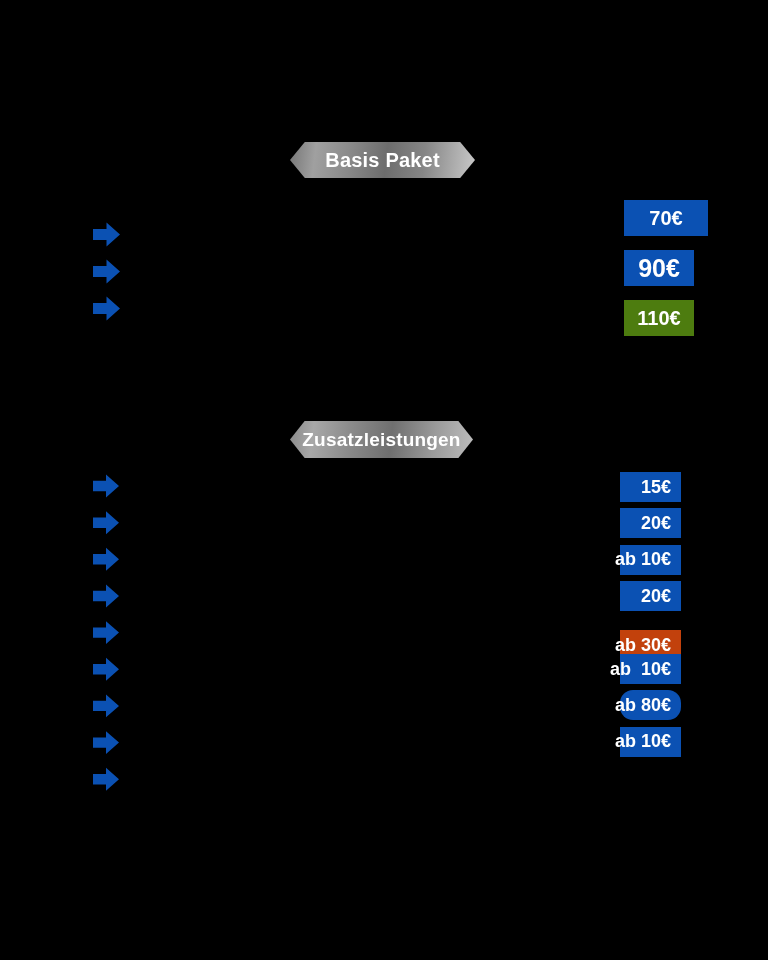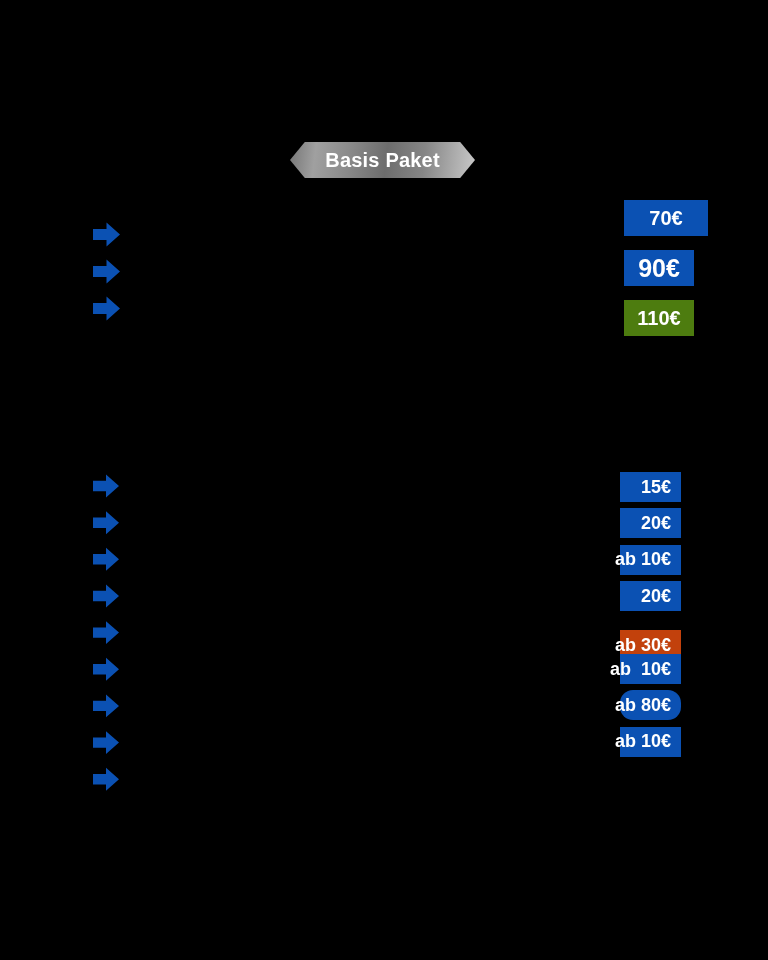--- a/index.html
+++ b/index.html
@@ -61,20 +61,23 @@
 
   <div id="rows-section-0">
       <div class="arrow" style="left: 93px; top: 221px; width: 27px; height: 27px; background: rgb(11, 81, 179);"></div>
       <div class="badge center" style="left: 624px; top: 200px; width: 84px; height: 36px; font-size: 20px; background: rgb(11, 81, 179);">70€</div>
       <div class="arrow" style="left: 93px; top: 258px; width: 27px; height: 27px; background: rgb(11, 81, 179);"></div>
       <div class="badge center" style="left: 624px; top: 250px; width: 70px; height: 36px; font-size: 25px; background: rgb(11, 81, 179);">90€</div>
       <div class="arrow" style="left: 93px; top: 295px; width: 27px; height: 27px; background: rgb(11, 81, 179);"></div>
       <div class="badge center" style="left: 624px; top: 300px; width: 70px; height: 36px; font-size: 20px; background: #4d7c0f;">110€</div>
     </div>
 
+  <div class="pill grad2" style="left:290px; top:421px; width:183px; height:37px; font-size:19px;">
+    <span>Zusatzleistungen</span>
+  </div>
 
   <div id="rows-section-1">
       <div class="arrow" style="left: 93px; top: 473px; width: 26px; height: 26px; background: rgb(11, 81, 179);"></div>
       <div class="badge right" style="left: 620px; top: 472px; width: 61px; height: 30px; font-size: 18px; background: rgb(11, 81, 179);">15€</div>
       <div class="arrow" style="left: 93px; top: 509.7px; width: 26px; height: 26px; background: rgb(11, 81, 179);"></div>
       <div class="badge right" style="left: 620px; top: 508.4px; width: 61px; height: 30px; font-size: 18px; background: rgb(11, 81, 179);">20€</div>
       <div class="arrow" style="left: 93px; top: 546.3px; width: 26px; height: 26px; background: rgb(11, 81, 179);"></div>
       <div class="badge right" style="left: 620px; top: 544.8px; width: 61px; height: 30px; font-size: 18px; background: rgb(11, 81, 179);">ab 10€</div>
       <div class="arrow" style="left: 93px; top: 583px; width: 26px; height: 26px; background: rgb(11, 81, 179);"></div>
       <div class="badge right" style="left: 620px; top: 581.2px; width: 61px; height: 30px; font-size: 18px; background: rgb(11, 81, 179);">20€</div>

